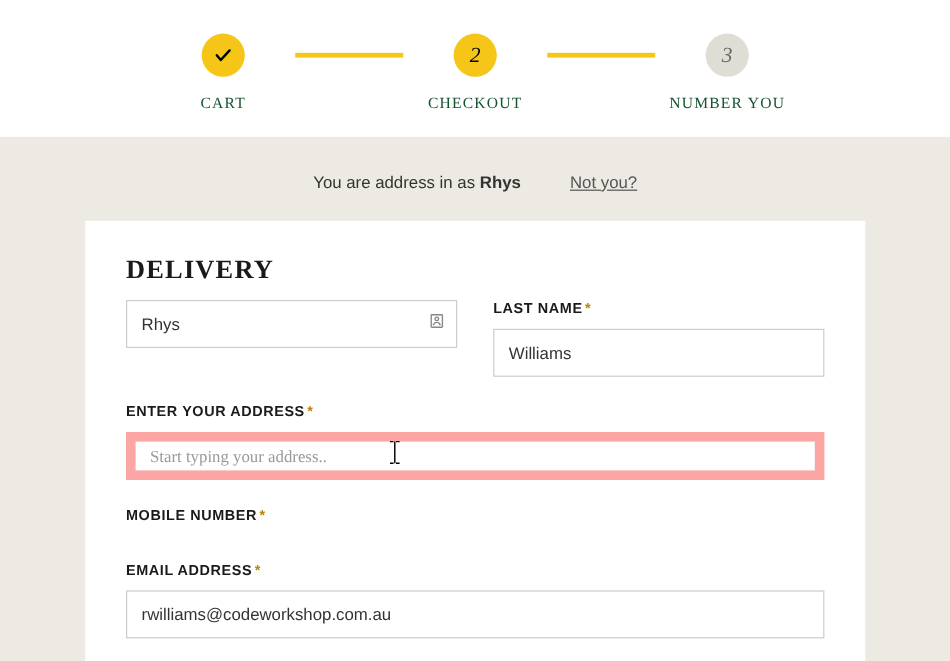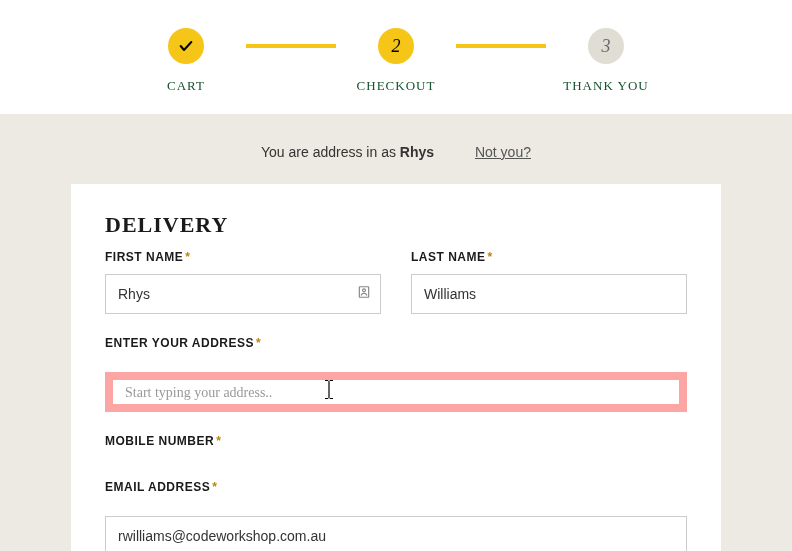--- a/index.html
+++ b/index.html
@@ -106,21 +106,20 @@
     gap: 30px;
     margin-bottom: 22px;
   }
   .form-group {
     flex: 1;
     display: flex;
     flex-direction: column;
   }
   .form-group.full {
     width: 100%;
-    gap: 12px;
   }
   .field-label {
     font-family: Arial, sans-serif;
     font-size: 12px;
     font-weight: bold;
     letter-spacing: 0.5px;
     color: #1a1a1a;
     margin-bottom: 10px;
   }
   .field-label .req {
@@ -180,38 +179,35 @@
     <div class="step-label">CART</div>
   </div>
   <div class="step-line"></div>
   <div class="step">
     <div class="step-circle active">2</div>
     <div class="step-label">CHECKOUT</div>
   </div>
   <div class="step-line"></div>
   <div class="step">
     <div class="step-circle pending">3</div>
-    <div class="step-label">THANK YOU</div>
+    <div class="step-label">NUMBER YOU</div>
   </div>
 </div>
 
 <div class="page-bg">
   <div class="logged-in">
     <span>You are address in as </span><span class="username">Rhys</span>
     <span> </span><a class="not-you">Not you?</a>
   </div>
 
   <div class="card">
     <h2 class="section-title">DELIVERY</h2>
 
     <div class="form-row">
       <div class="form-group">
-        <label class="field-label">
-          <span>FIRST NAME</span><span class="req">*</span>
-        </label>
         <div class="input-wrap">
           <input type="text" class="text-input" value="Rhys" style="">
           <span class="input-icon-right">
             <svg width="14" height="14" viewBox="0 0 24 24" fill="none" stroke="#888" stroke-width="2">
                 <rect x="4" y="3" width="16" height="18" rx="1"></rect>
                 <circle cx="12" cy="9" r="2.5"></circle>
                 <path d="M7 18c1-3 3-4 5-4s4 1 5 4"></path>
               </svg>
           </span>
         </div>

